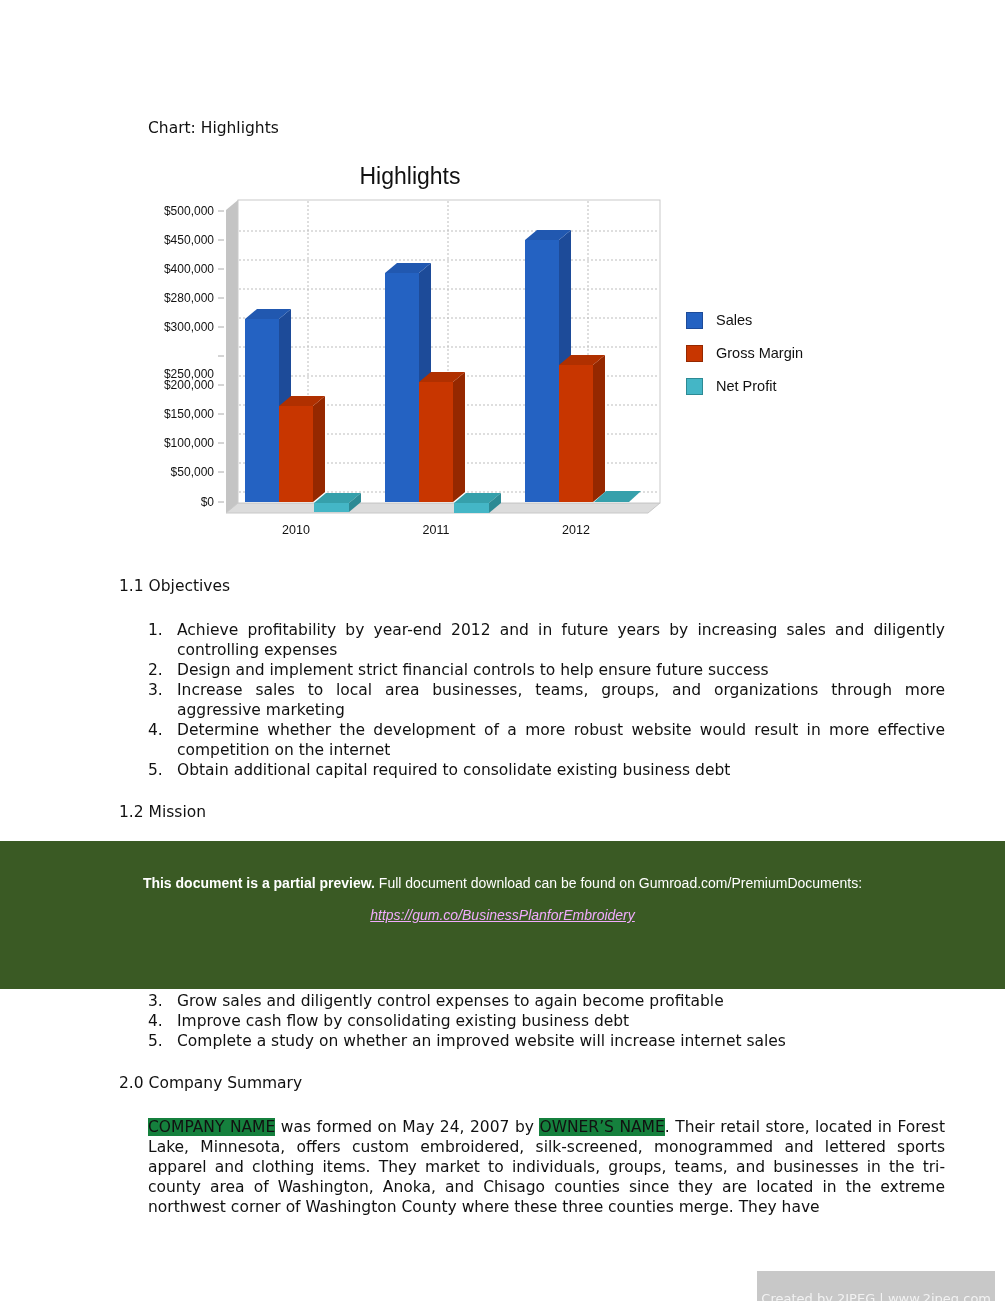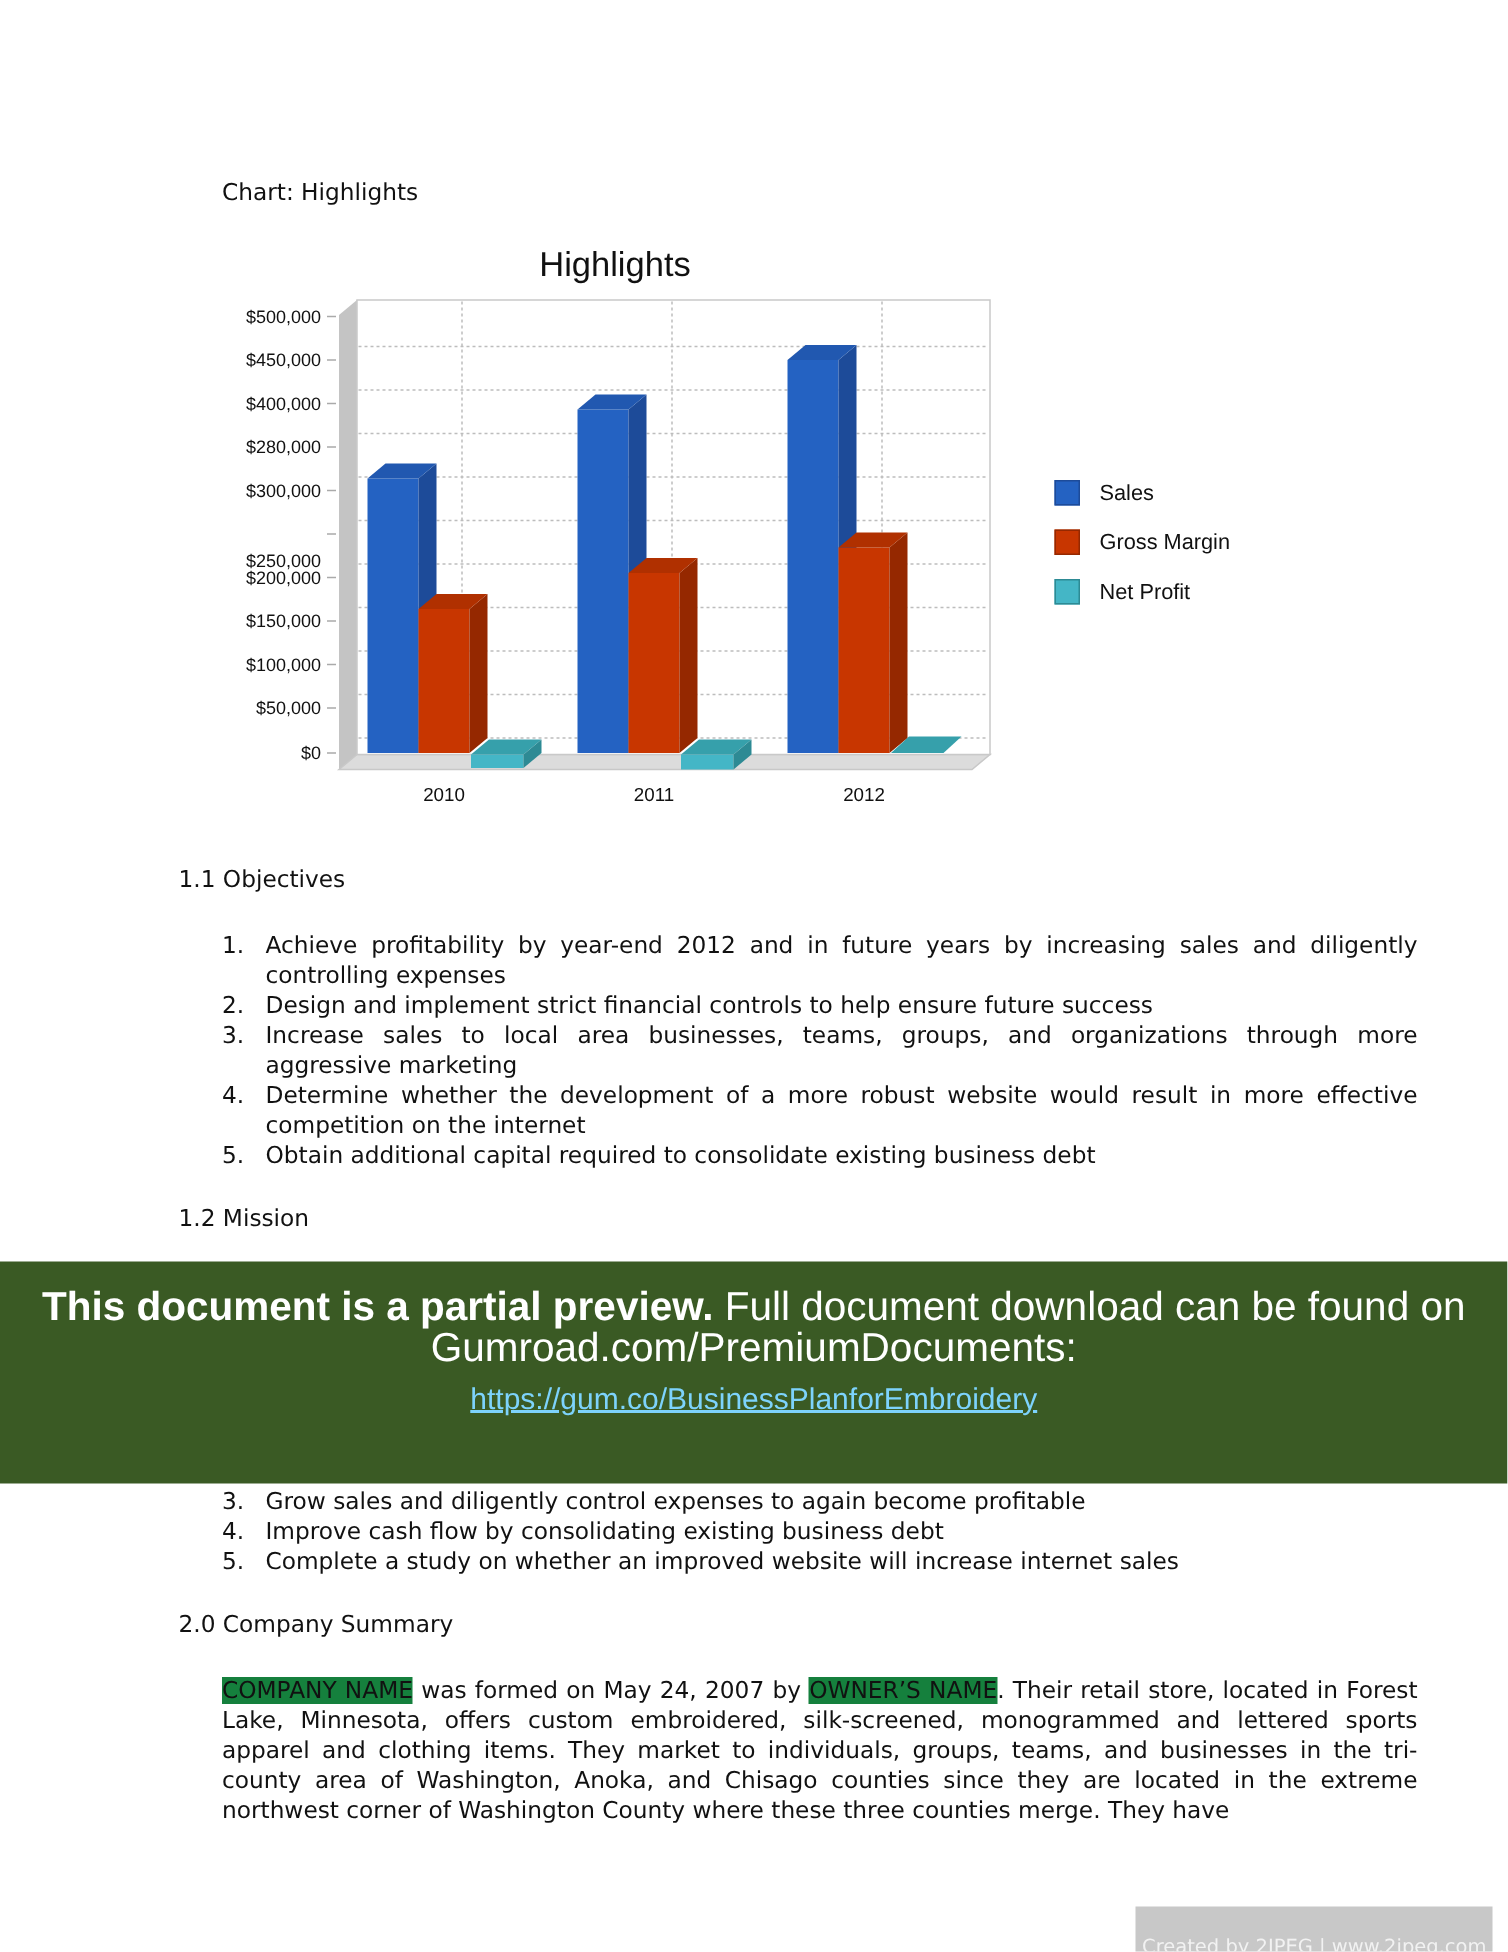--- a/index.html
+++ b/index.html
@@ -12,38 +12,38 @@
   .chart-label { left: 148px; top: 119px; font-size: 15.5px; }
 
   
   .chart-title { left: 300px; top: 163px; width: 220px; text-align: center;
     font-family: "Liberation Sans", sans-serif; font-size: 23px; }
   .ytick { position: absolute; width: 70px; text-align: right; left: 144px;
     font-family: Liberation Sans, sans-serif; font-size: 12px; color: #111; }
   .xtick { position: absolute; width: 60px; text-align: center; top: 523px;
     font-family: "Liberation Sans", sans-serif; font-size: 12.5px; color: #111; }
   .legend { left: 686px; top: 312px; font-family: "Liberation Sans", sans-serif; font-size: 14.5px; }
-  .legend-item { display: flex; align-items: center; height: 33px; margin-left: 17px; }
+  .legend-item { display: flex; height: 33px; }
   .swatch { width: 17px; height: 17px; margin-right: 13px; box-sizing: border-box; }
 
   
   .h { font-size: 15.5px; }
   .ol { position: absolute; left: 148px; width: 797px; font-size: 15.5px; line-height: 20px; margin: 0; padding: 0; list-style: none; }
   .ol li { display: flex; text-align: justify; }
   .ol .num { width: 29px; flex: none; }
   .ol .txt { flex: 1; }
   .para { left: 148px; top: 1117px; width: 797px; font-size: 15.5px; line-height: 20px; text-align: justify; }
   .hl { background: #15803d; }
 
   
   .banner { left: 0; top: 841px; width: 1005px; height: 148px; background: #3a5a24;
     color: #fff; font-family: "Liberation Sans", sans-serif; text-align: center; }
-  .banner .line1 { margin-top: 17px; font-size: 27px; line-height: 27px; }
+  .banner .line1 { margin-top: 29px; font-size: 14px; line-height: 27px; }
   .banner .line1 b { font-weight: bold; }
-  .banner .link { display: inline-block; margin-top: 10px; font-size: 20px; color: #7dd3fc; text-decoration: underline; }
+  .banner .link { display: inline-block; margin-top: 10px; font-size: 14px; color: #f0abfc; text-decoration: underline; font-style: italic; }
 
   .watermark { right: 10px; top: 1271px; background: #c8c8c8; color: #f2f2f2;
     font-size: 13px; padding: 20px 4px; }
 </style>
 </head>
 <body>
 
 <div class="abs chart-label">Chart: Highlights</div>
 
 <div class="abs chart-title">Highlights</div>

